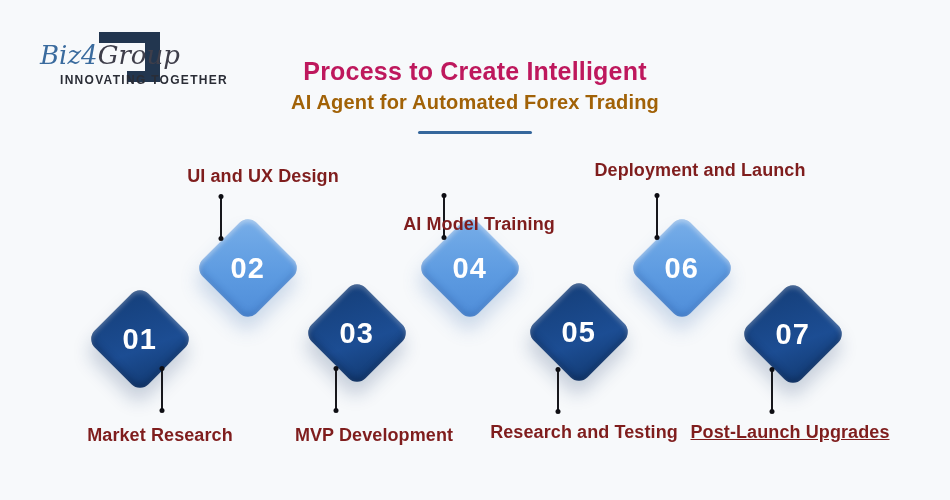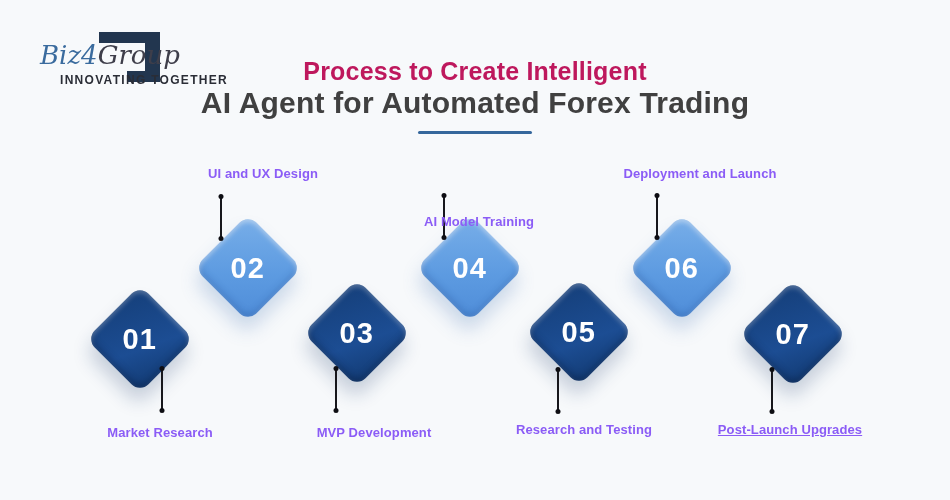--- a/index.html
+++ b/index.html
@@ -21,21 +21,21 @@
   .logo .brand .blue{color:#3a6b9e;}
   .logo .brand .dark{color:#3e3e4a;}
   .logo .tagline{
     position:absolute;left:28px;top:57px;z-index:2;
     font-size:12px;font-weight:700;letter-spacing:1.3px;color:#2a2d36;white-space:nowrap;
   }
 
   
   .title{position:absolute;left:0;right:0;top:57px;text-align:center;z-index:2;}
   .title-line1{font-size:25px;line-height:29px;font-weight:600;color:#be185d;letter-spacing:.2px;}
-  .title-line2{font-size:30px;line-height:29px;font-weight:700;color:#404040;margin-top:2px;letter-spacing:.2px;}
+  .title-line2{font-size:20px;line-height:29px;font-weight:700;color:#a16207;margin-top:2px;letter-spacing:.2px;}
   .title-underline{width:114px;height:3px;background:#35679c;margin:14px auto 0;border-radius:2px;}
 
   
   .diamond{
     position:absolute;width:76px;height:76px;border-radius:12px;
     transform:rotate(45deg);display:flex;align-items:center;justify-content:center;
   }
   .diamond.dark{
     background:linear-gradient(115deg,#16427f 0%,#1a4a8d 55%,#123independent a72 100%);
     background:linear-gradient(115deg,#153f7a 0%,#1c4d93 60%,#123a72 100%);
@@ -50,21 +50,21 @@
   }
   .connector{position:absolute;width:2px;background:#17171c;z-index:1;}
   .connector::before,.connector::after{
     content:"";position:absolute;left:50%;transform:translateX(-50%);
     width:5px;height:5px;border-radius:50%;background:#0e0e13;
   }
   .connector::before{top:-2px;}
   .connector::after{bottom:-2px;}
   .step-label{
     position:absolute;transform:translateX(-50%);white-space:nowrap;
-    font-size:13px;font-weight:600;color:#8b5cf6;letter-spacing:.1px;z-index:2;
+    font-size:18px;font-weight:600;color:#7f1d1d;letter-spacing:.1px;z-index:2;
   }
 
   
   .s1 .diamond{left:102px;top:301px;}
   .s1 .connector{left:161px;top:368px;height:43px;}
   .s1 .step-label{left:160px;top:425px;}
 
   .s2 .diamond{left:210px;top:230px;}
   .s2 .connector{left:220px;top:196px;height:43px;}
   .s2 .step-label{left:263px;top:166px;}
@@ -76,21 +76,21 @@
   .s4 .diamond{left:432px;top:230px;}
   .s4 .connector{left:443px;top:195px;height:43px;}
   .s4 .step-label{left:479px;top:166px;margin-top:48px;}
 
   .s5 .diamond{left:541px;top:294px;}
   .s5 .connector{left:557px;top:369px;height:43px;}
   .s5 .step-label{left:584px;top:422px;}
 
   .s6 .diamond{left:644px;top:230px;}
   .s6 .connector{left:656px;top:195px;height:43px;}
-  .s6 .step-label{left:700px;top:166px;}
+  .s6 .step-label{left:700px;top:160px;}
 
   .s7 .diamond{left:755px;top:296px;}
   .s7 .connector{left:771px;top:369px;height:43px;}
   .s7 .step-label{left:790px;top:422px;text-decoration:underline;}
 </style>
 </head>
 <body>
 
 <div class="canvas">
 

